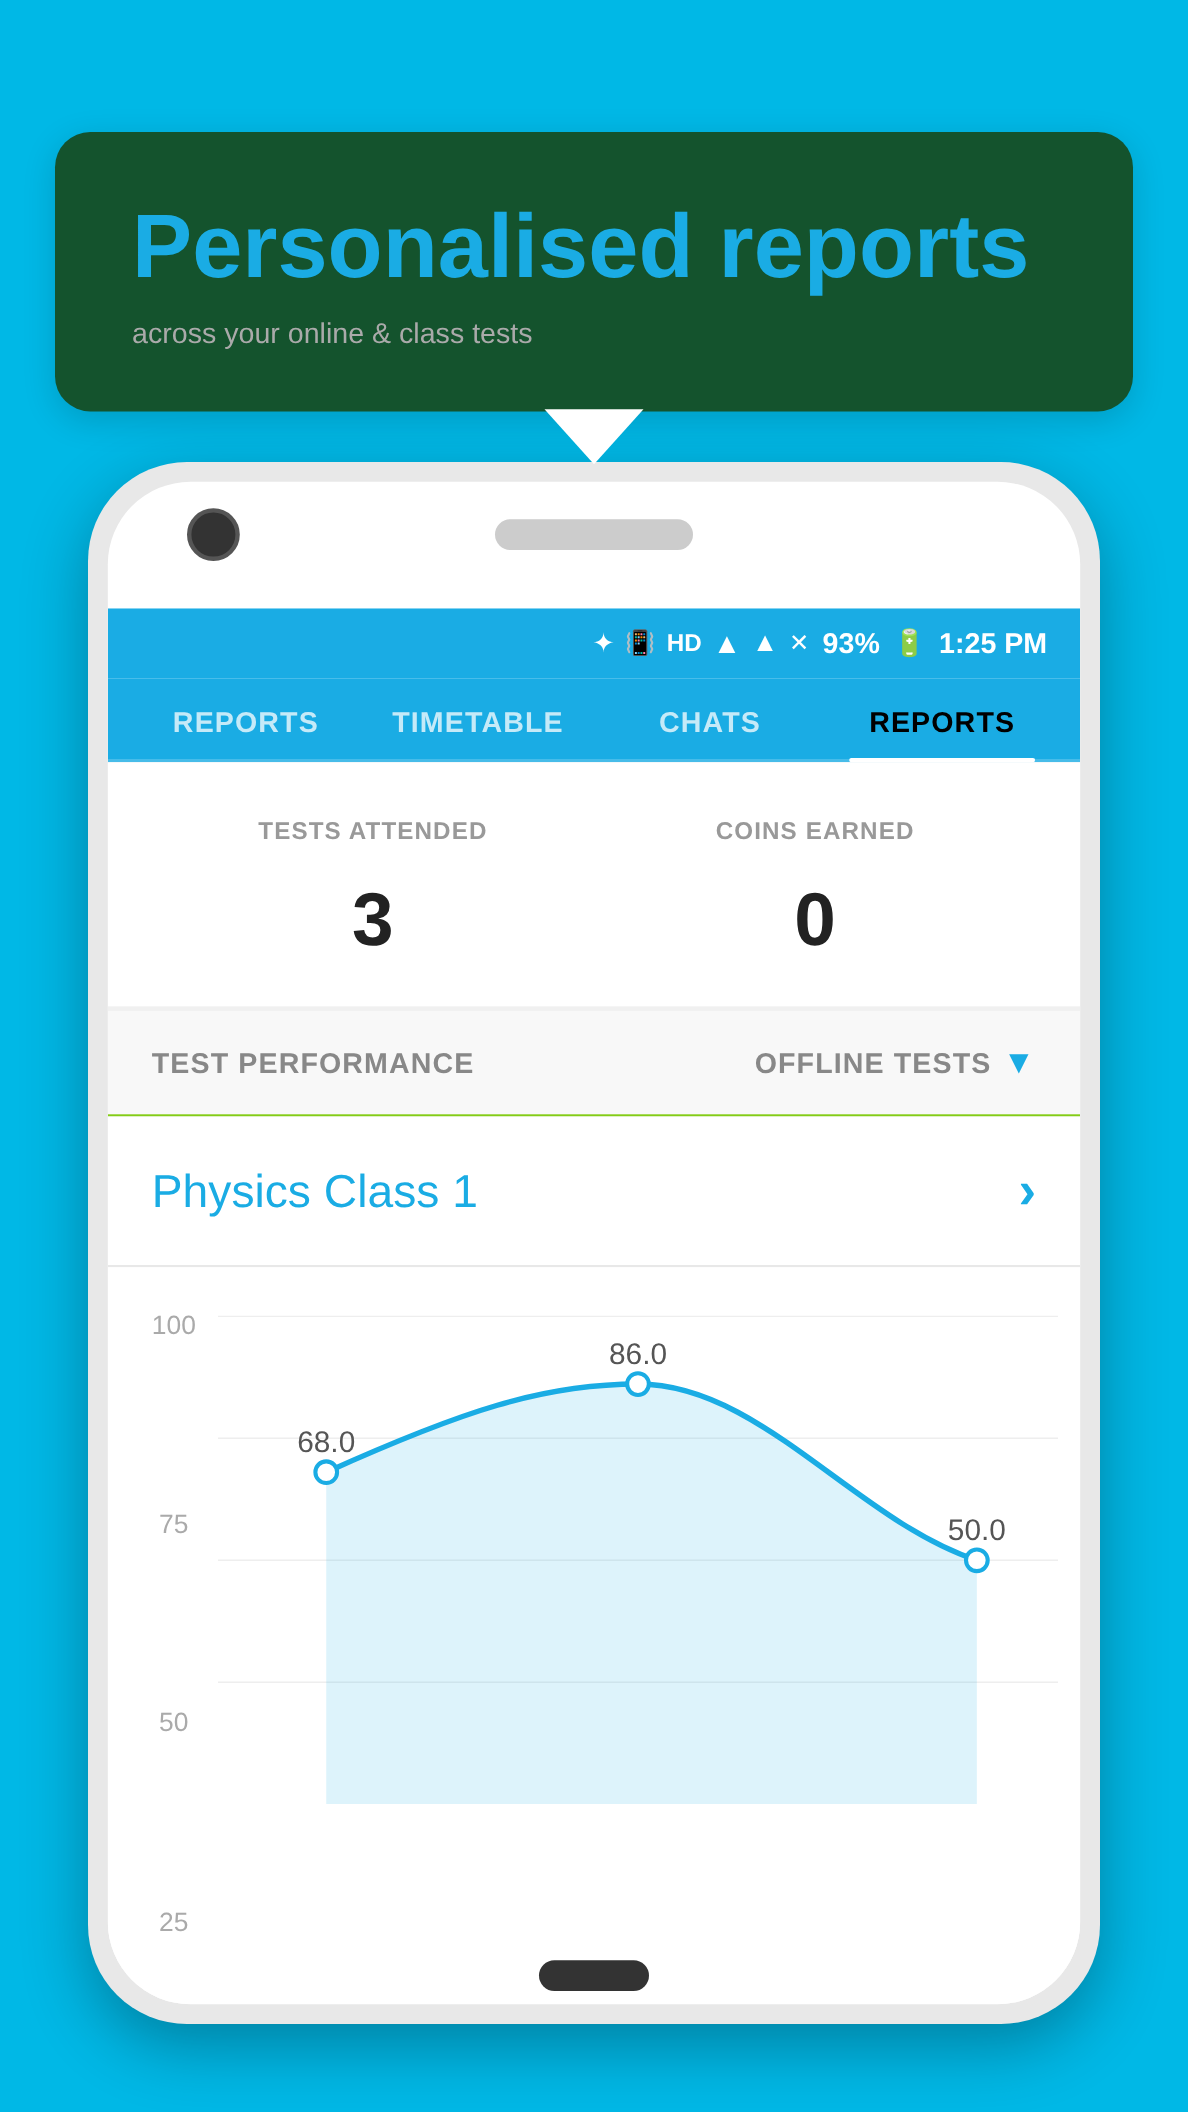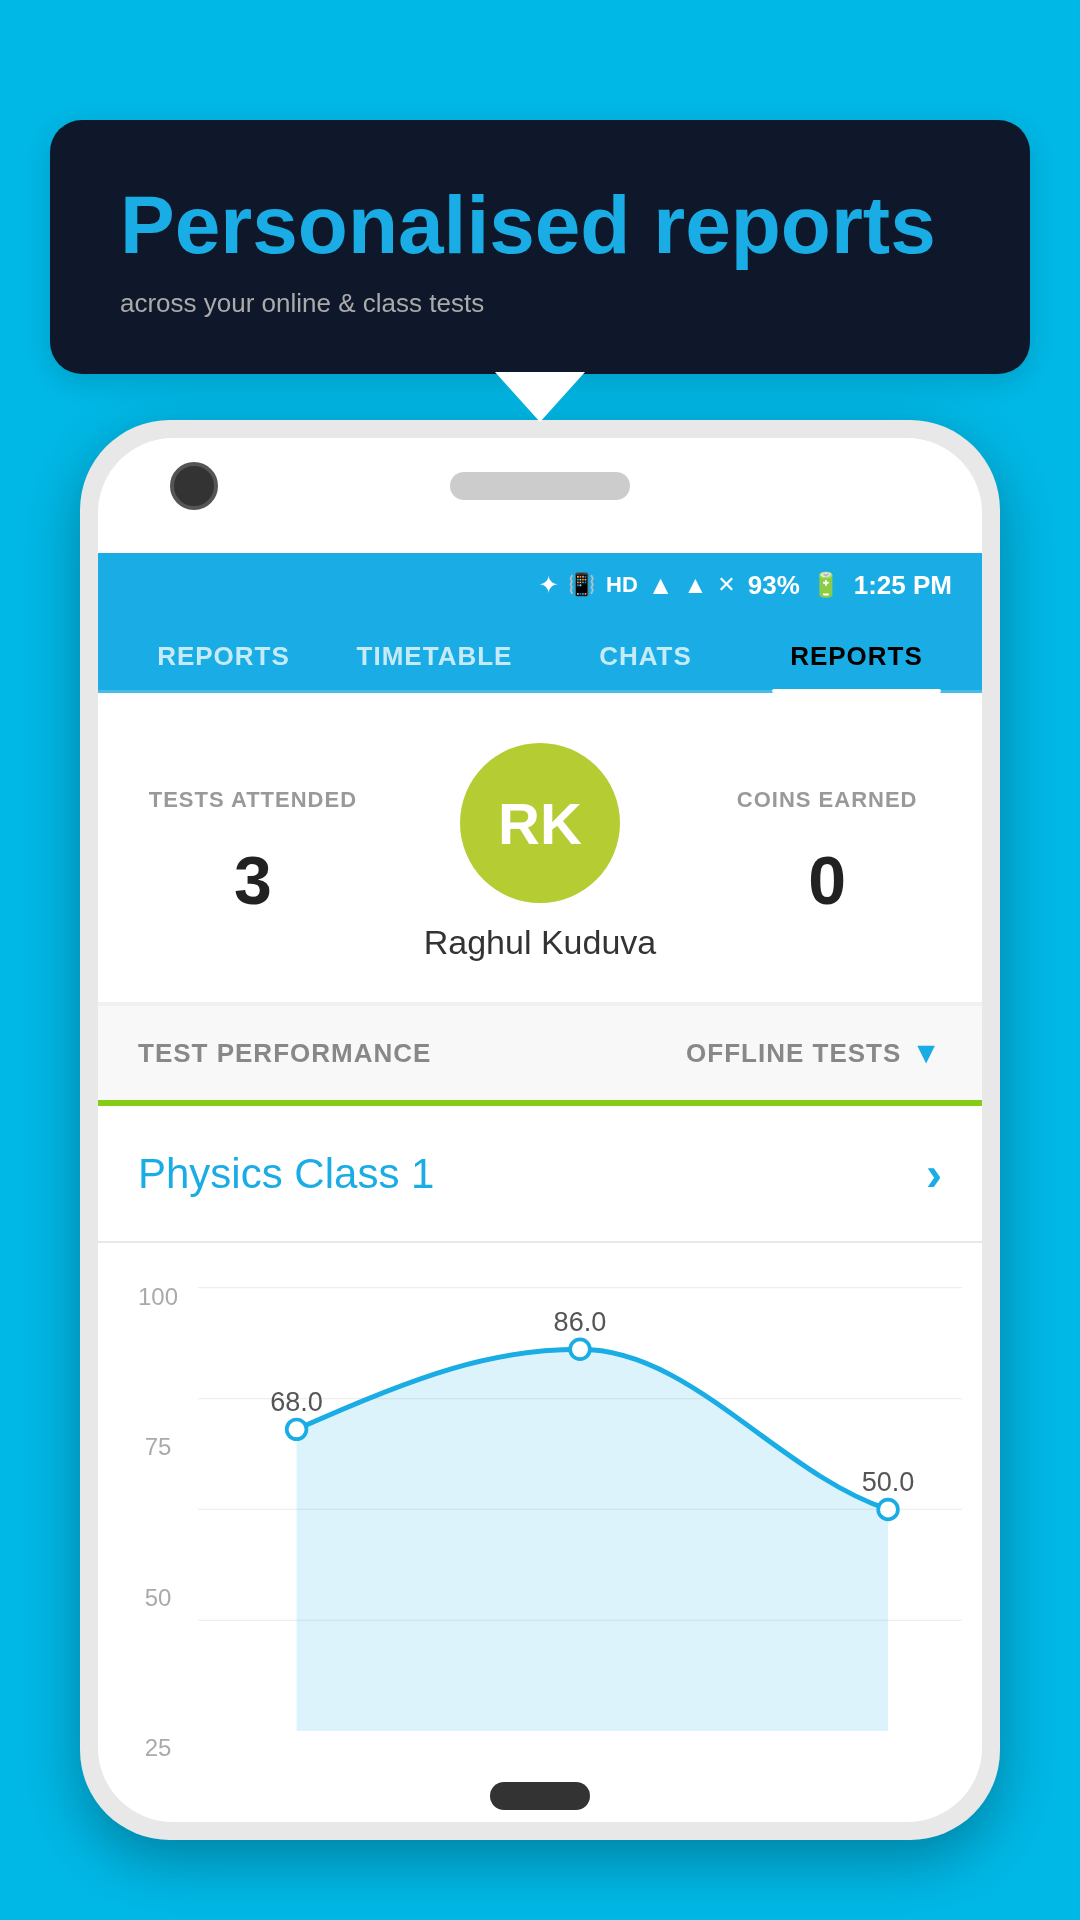--- a/index.html
+++ b/index.html
@@ -12,21 +12,21 @@
       overflow: hidden;
       position: relative;
     }
 
     
     .tooltip-card {
       position: absolute;
       top: 120px;
       left: 50px;
       right: 50px;
-      background: #0f172a;
+      background: #14532d;
       border-radius: 32px;
       padding: 60px 70px 55px;
       box-shadow: 0 8px 30px rgba(0,0,0,0.15);
       z-index: 10;
     }
 
     .tooltip-card::after {
       content: '';
       position: absolute;
       bottom: -48px;
@@ -264,21 +264,21 @@
       flex-shrink: 0;
     }
 
     
     .performance-header {
       background: #f8f8f8;
       padding: 30px 40px;
       display: flex;
       align-items: center;
       justify-content: space-between;
-      border-bottom: 6px solid #84cc16;
+      border-bottom: 2px solid #84cc16;
       flex-shrink: 0;
     }
 
     .performance-label {
       font-size: 26px;
       color: #888;
       font-weight: 600;
       letter-spacing: 1px;
     }
 
@@ -416,26 +416,20 @@
         </div>
 
         <div class="content">
 
           <div class="profile-section">
             <div class="stat-block">
               <div class="stat-label">TESTS ATTENDED</div>
               <div class="stat-value">3</div>
             </div>
 
-            <div class="avatar-block">
-              <div class="avatar-circle">
-                <span class="avatar-initials">RK</span>
-              </div>
-              <span class="user-name">Raghul Kuduva</span>
-            </div>
 
             <div class="stat-block">
               <div class="stat-label">COINS EARNED</div>
               <div class="stat-value">0</div>
             </div>
           </div>
 
           <div class="section-divider"></div>
 
           <div class="performance-header">

